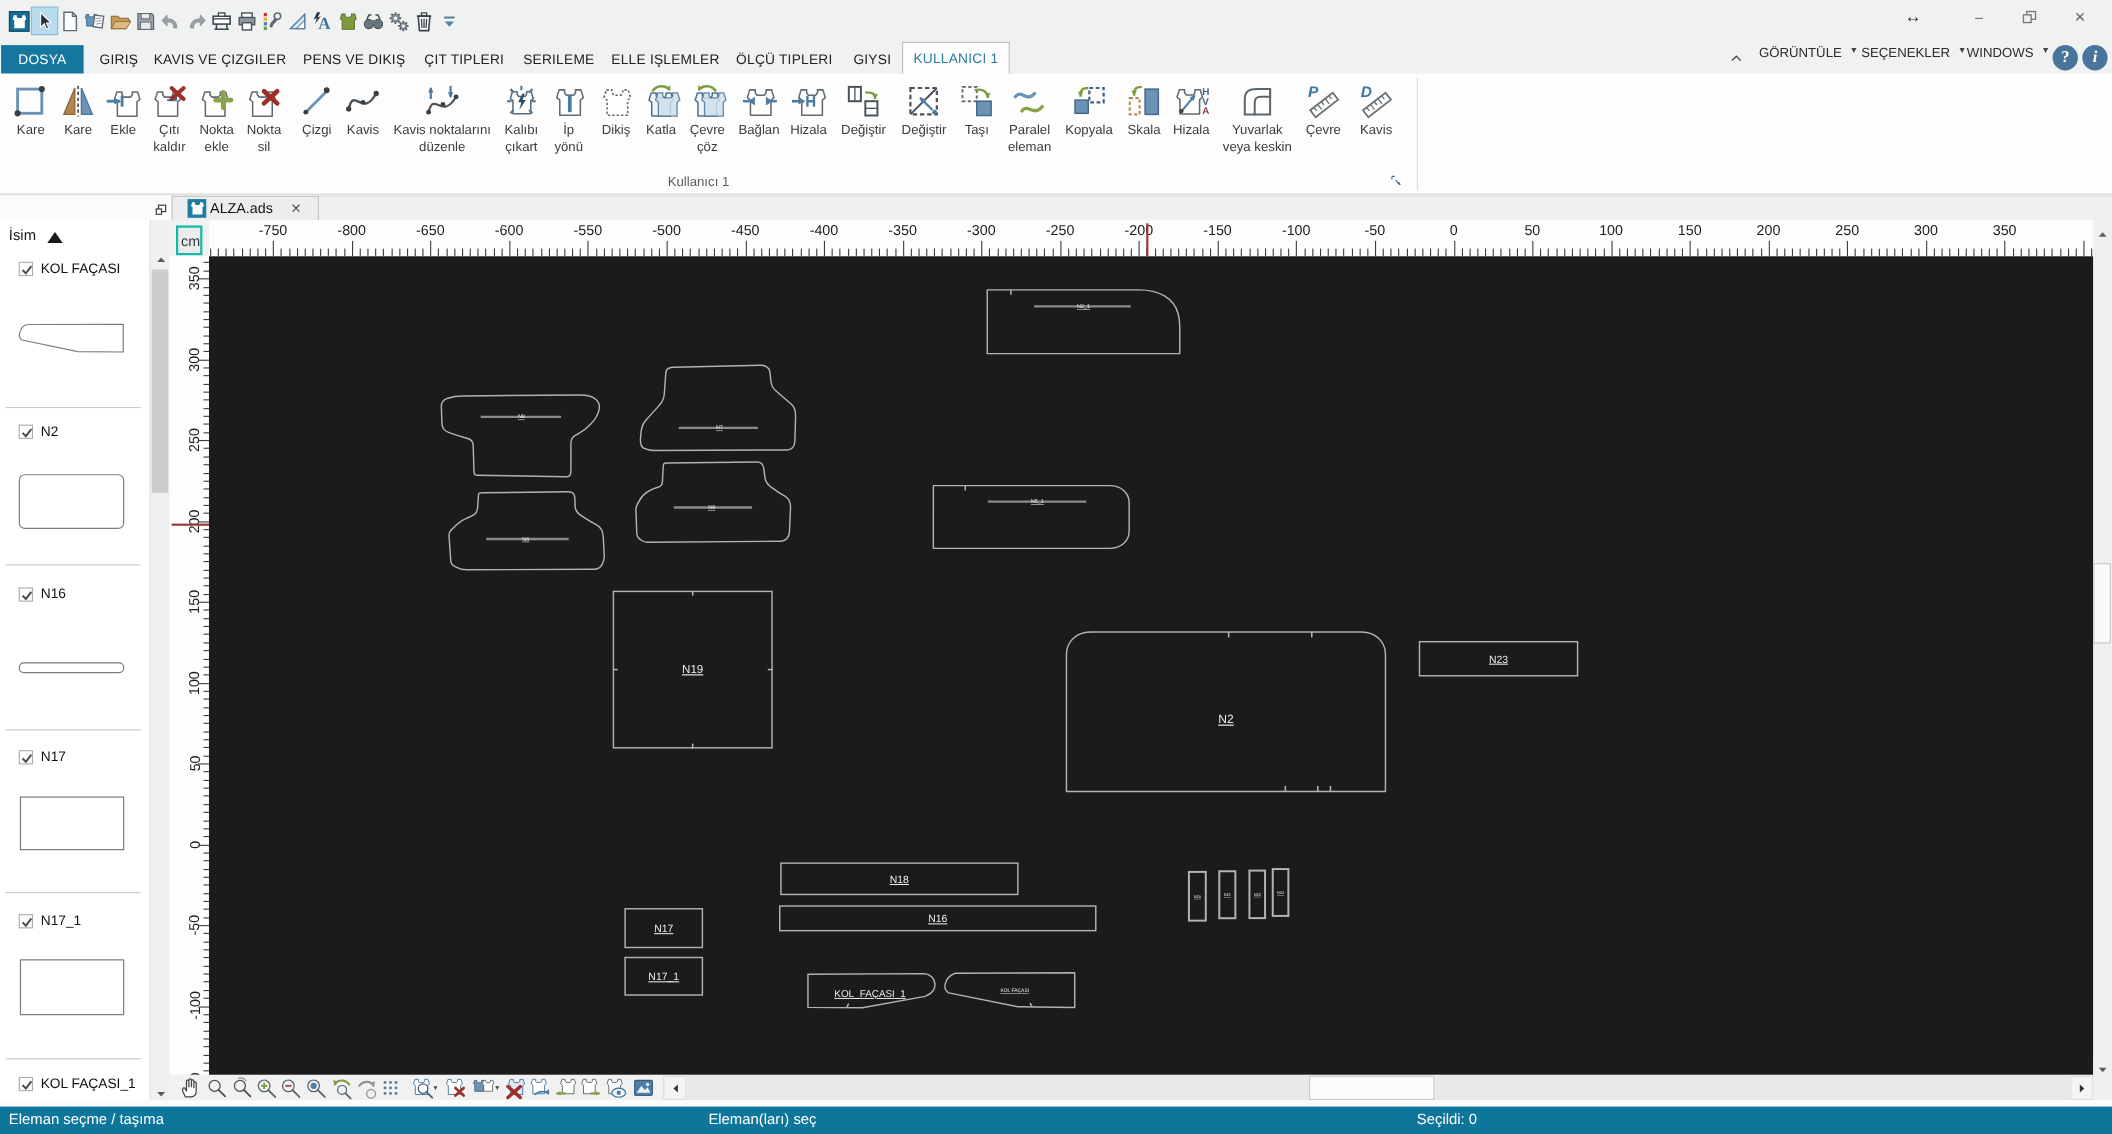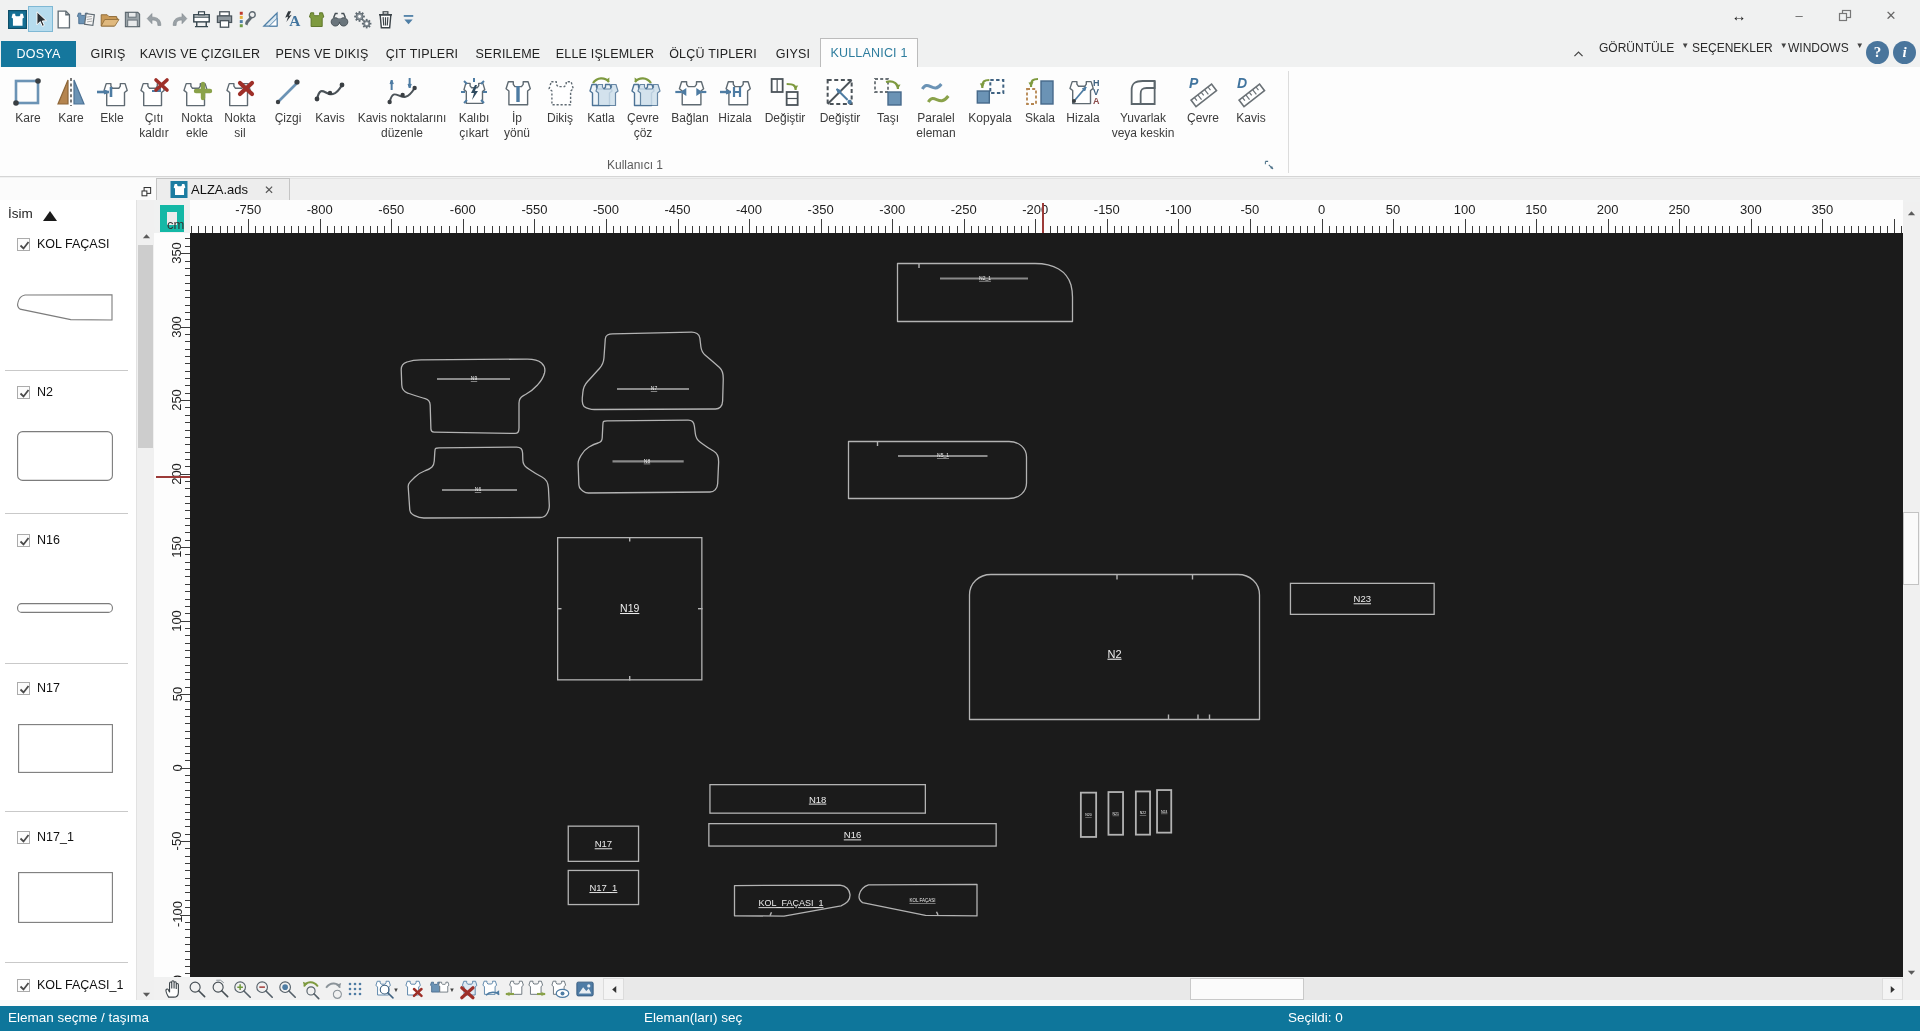--- a/index.html
+++ b/index.html
@@ -56,21 +56,21 @@
   .sb-name { margin-left:7px; font-size:12.5px; color:#101010; white-space:nowrap; }
   .sb-sep { position:absolute; left:5px; width:123px; height:1px; background:#c9c9c9; }
   .sb-thumb { position:absolute; }
   
   #sb-scroll { position:absolute; left:136px; top:200px; width:18px; height:805px; background:#f0f0f0; border-left:1px solid #e2e2e2; }
   .scroll-btn { position:absolute; left:0; width:18px; height:17px; background:#f0f0f0; color:#5b5b5b; display:flex; align-items:center; justify-content:center; }
   .scroll-btn svg { display:block; }
   #sb-thumb { position:absolute; left:1px; width:15px; background:#cdcdcd; }
 
   
-  #ruler-corner { position:absolute; left:160px; top:205px; width:24px; height:27px; background:#ececec; border:7px solid #14b8a6; font-size:13px; color:#333; text-align:left; line-height:25px; }
+  #ruler-corner { position:absolute; left:160px; top:205px; width:24px; height:27px; background:#ececec; border:2px solid #14b8a6; font-size:13px; color:#333; text-align:right; line-height:25px; }
   #h-ruler { position:absolute; left:190px; top:200px; width:1713px; height:33px; background:#fdfdfd; overflow:hidden; }
   #v-ruler { position:absolute; left:154px; top:233px; width:36px; height:744px; background:#fdfdfd; overflow:hidden; }
   .hr-num { position:absolute; top:2px; transform:translateX(-50%); font-size:13px; color:#1e1e1e; }
   .hr-tick { position:absolute; background:#3c3c3c; width:1px; }
   .vr-num { position:absolute; right:13px; transform:translate(50%,-50%) rotate(-90deg); font-size:13px; color:#1e1e1e; }
   .vr-tick { position:absolute; background:#3c3c3c; height:1px; }
   #canvas { position:absolute; left:190px; top:233px; width:1713px; height:744px; background:#1b1b1b; overflow:hidden; }
 
   
   #v-scroll { position:absolute; left:1903px; top:202px; width:17px; height:782px; background:#f0f0f0; }

